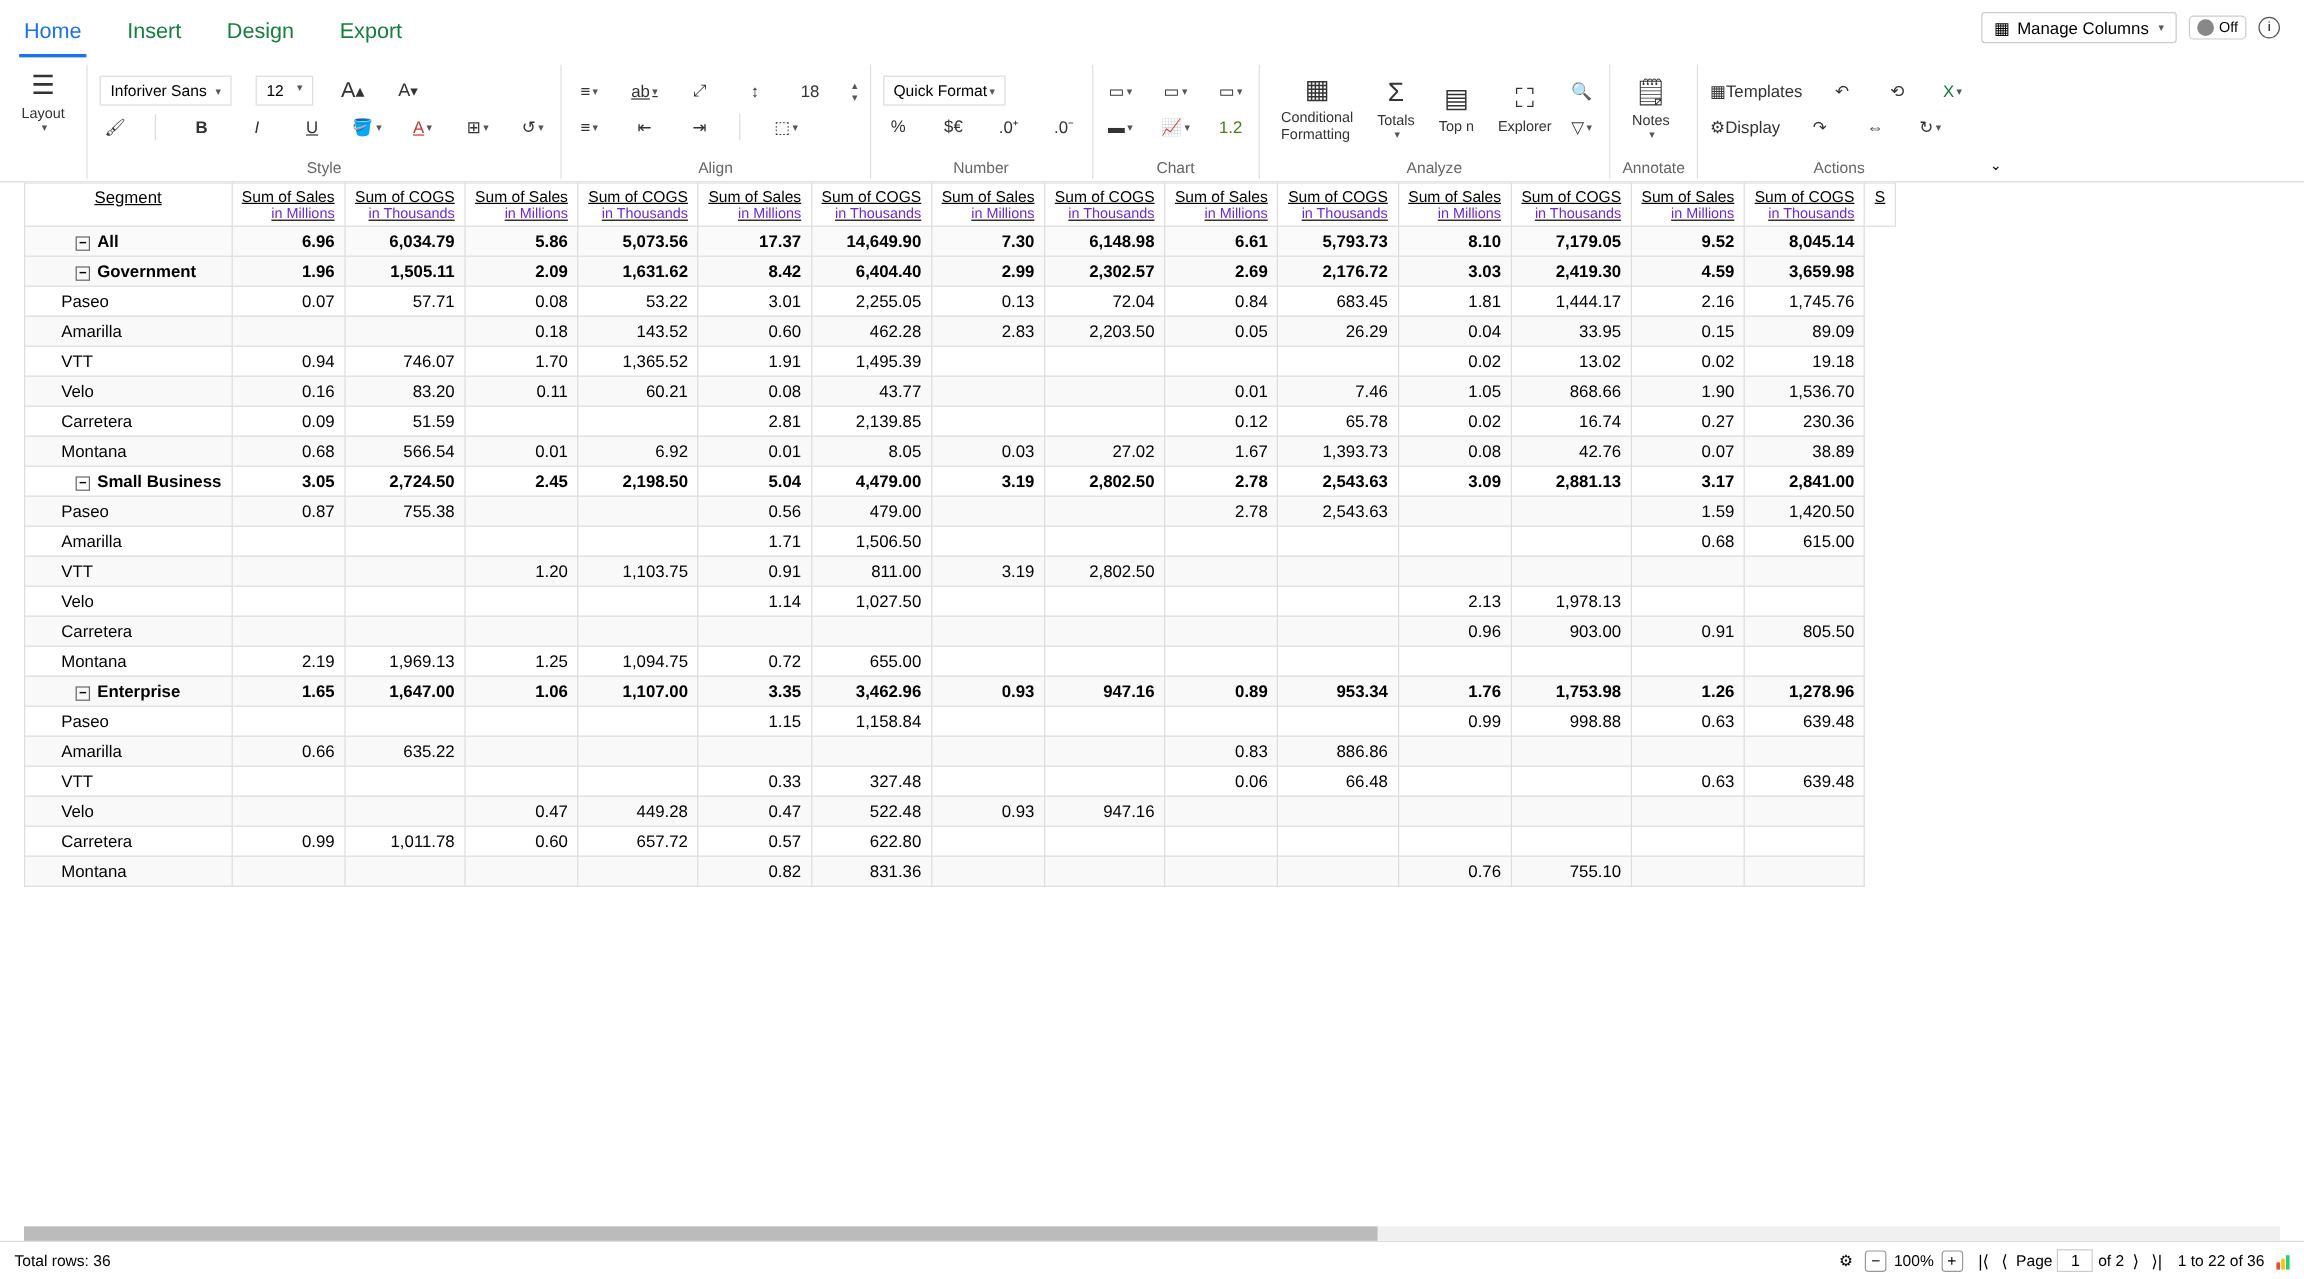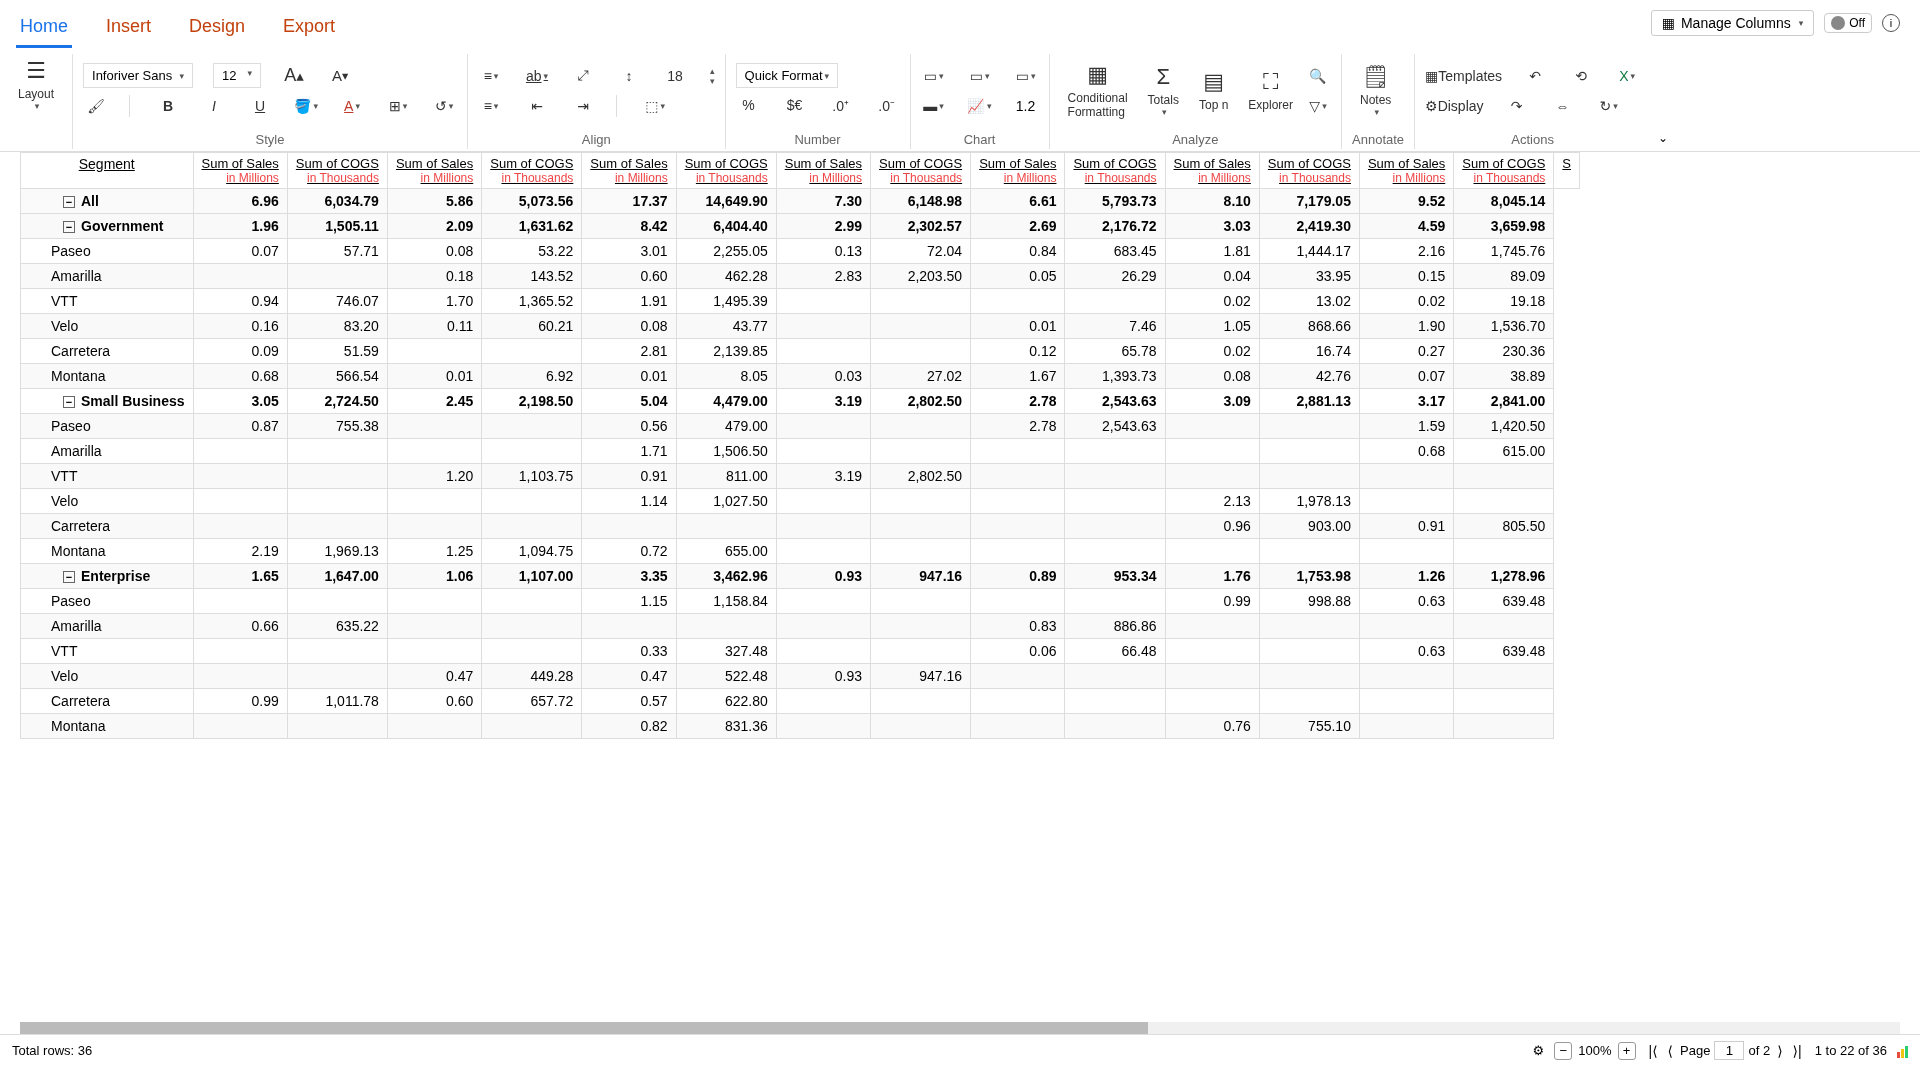--- a/index.html
+++ b/index.html
@@ -2,21 +2,21 @@
 <html><head>
   <meta charset="utf-8">
   <style>
     * { margin: 0; padding: 0; box-sizing: border-box; }
     body { font-family: 'Segoe UI', Arial, sans-serif; font-size: 12px; background: #f5f5f5; overflow: hidden; }
     
     .app { width: 1920px; height: 1066px; display: flex; flex-direction: column; background: #fff; }
     
     
     .top-tabs { display: flex; padding: 8px 16px 0; gap: 30px; background: #fff; }
-    .top-tab { padding: 8px 4px; font-size: 18px; color: #c2410c; cursor: pointer; border-bottom: 3px solid transparent; }
+    .top-tab { padding: 8px 4px; font-size: 18px; color: #15803d; cursor: pointer; border-bottom: 3px solid transparent; }
     .top-tab.active { color: #1a73e8; border-bottom-color: #1a73e8; font-weight: 500; }
     
     .top-right { position: absolute; right: 20px; top: 10px; display: flex; gap: 10px; align-items: center; }
     .manage-cols { display: flex; align-items: center; gap: 6px; padding: 4px 10px; border: 1px solid #ccc; border-radius: 3px; font-size: 14px; }
     .toggle-off { display: flex; align-items: center; gap: 4px; border: 1px solid #ccc; border-radius: 4px; padding: 2px 6px; }
     .toggle-off .circle { width: 14px; height: 14px; border-radius: 50%; background: #888; }
     .info-icon { width: 18px; height: 18px; border: 1.5px solid #555; border-radius: 50%; display: flex; align-items: center; justify-content: center; font-size: 11px; }
     
     
     .ribbon { display: flex; border-bottom: 1px solid #ddd; background: #fff; padding: 6px 0 2px; }
@@ -41,21 +41,21 @@
     .title-row { padding: 12px 20px; font-size: 15px; color: #333; border-bottom: 1px solid #eee; }
     
     
     .table-container { flex: 1; overflow: auto; padding: 0 20px; position: relative; }
     table { border-collapse: collapse; width: auto; }
     th, td { border: 1px solid #ddd; padding: 4px 8px; font-size: 14px; white-space: nowrap; }
     
     .header-month th { font-weight: 600; text-align: left; background: #fff; padding: 8px; }
     .header-sub th { background: #fff; font-weight: 400; text-align: right; padding: 3px 8px; vertical-align: top; text-decoration: underline; }
     .header-sub .sub-label { font-size: 13px; }
-    .header-sub .sub-unit { font-size: 12px; color: #ef4444; }
+    .header-sub .sub-unit { font-size: 12px; color: #6d28d9; }
     
     .row-header { text-align: left; min-width: 136px; padding-left: 42px; }
     .corner { font-weight: 600; vertical-align: middle; }
     
     td.num { text-align: right; min-width: 82px; font-variant-numeric: tabular-nums; }
     
     .level-all td, .level-all th { font-weight: 700; background: #fafafa; }
     .level-group td, .level-group th { font-weight: 700; }
     .level-leaf th { padding-left: 30px; font-weight: 400; }
     
@@ -211,21 +211,21 @@
       <div class="ribbon-group-content">
         <div class="ribbon-subcol">
           <div class="ribbon-row">
             <div class="rbtn">▭<span class="dropdown-arrow">▾</span></div>
             <div class="rbtn">▭<span class="dropdown-arrow">▾</span></div>
             <div class="rbtn">▭<span class="dropdown-arrow">▾</span></div>
           </div>
           <div class="ribbon-row">
             <div class="rbtn">▬<span class="dropdown-arrow">▾</span></div>
             <div class="rbtn">📈<span class="dropdown-arrow">▾</span></div>
-            <div class="rbtn" style="color:#000000">
+            <div class="rbtn" style="color:#4d7c0f">
                 <span>1.2</span>
               </div>
           </div>
         </div>
       </div>
       <div class="ribbon-group-label">Chart</div>
     </div>
 
     <div class="ribbon-group">
       <div class="ribbon-group-content">

